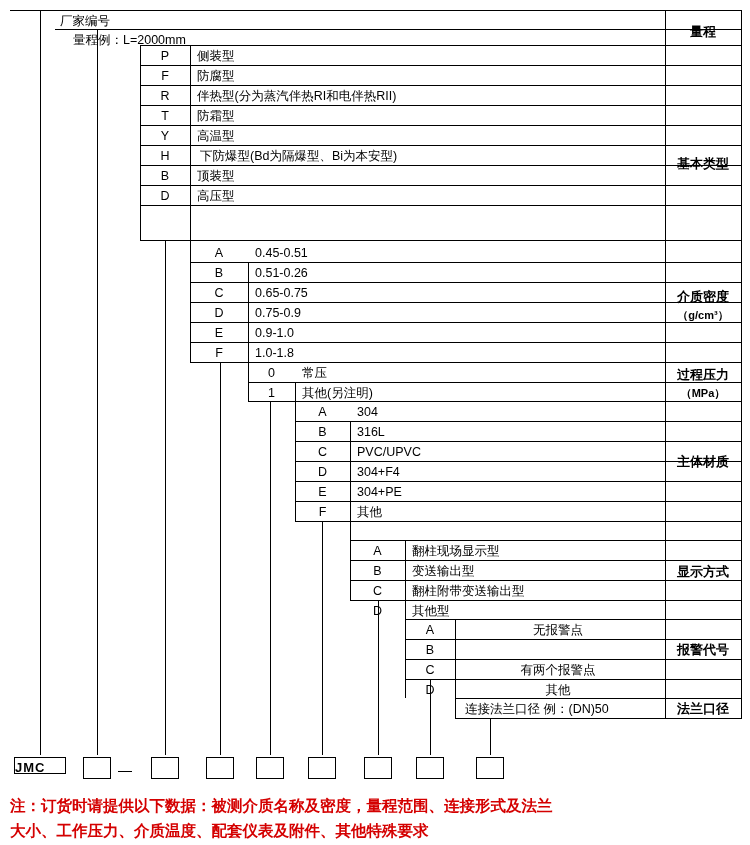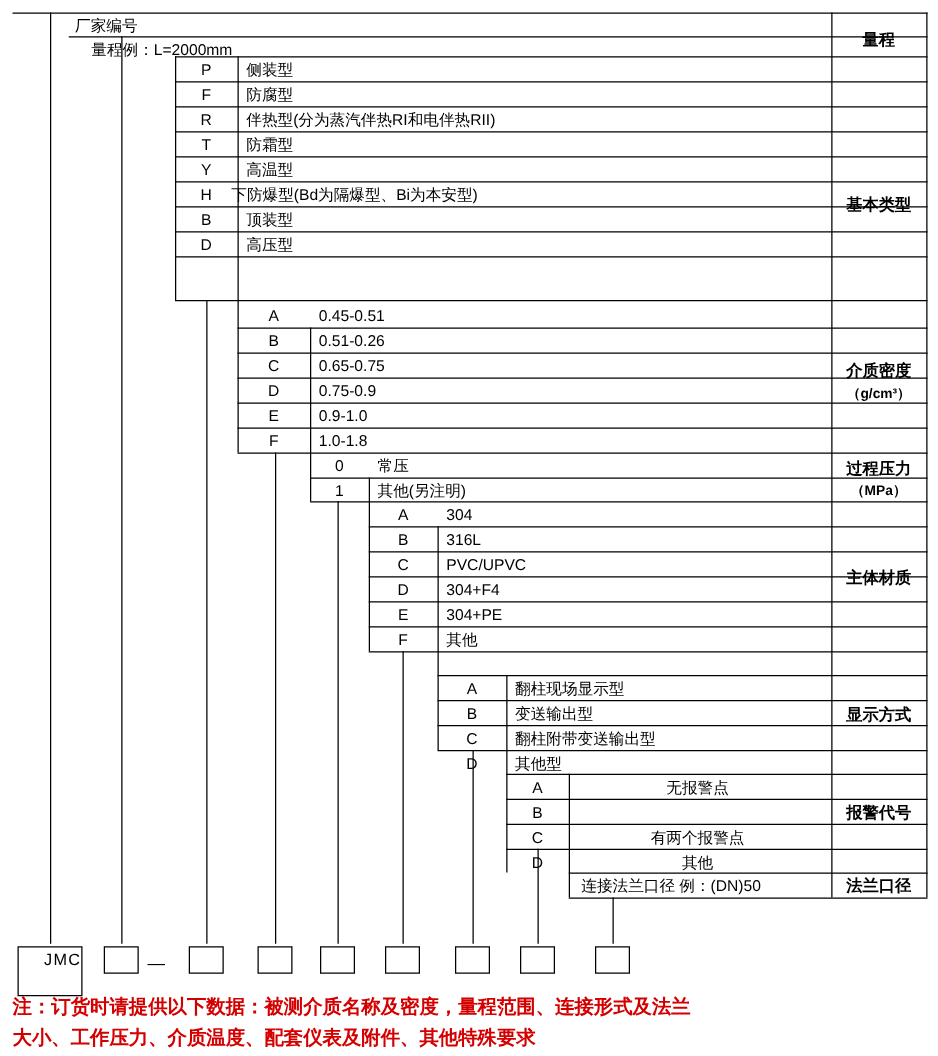--- a/index.html
+++ b/index.html
@@ -51,25 +51,25 @@
     position: absolute;
     border: 1px solid #000;
     background: #fff;
     height: 22px;
     box-sizing: border-box;
   }
   .jmcbox {
     position: absolute;
     border: 1px solid #000;
     background: #fff;
-    height: 40px;
+    height: 17px;
     box-sizing: border-box;
     font-size: 13px;
-    font-weight: normal;
-    text-align: right;
+    font-weight: bold;
+    text-align: left;
     line-height: 20px;
     letter-spacing: 1px;
   }
   .dash {
     position: absolute;
     font-size: 14px;
     line-height: 14px;
   }
   .note {
     position: absolute;
@@ -166,21 +166,21 @@
   <div class="cell desc" style="left:197px; top:47px;">侧装型</div>
   <div class="cell code" style="left:140px; top:67px; width:50px;">F</div>
   <div class="cell desc" style="left:197px; top:67px;">防腐型</div>
   <div class="cell code" style="left:140px; top:87px; width:50px;">R</div>
   <div class="cell desc" style="left:197px; top:87px;">伴热型(分为蒸汽伴热RI和电伴热RII)</div>
   <div class="cell code" style="left:140px; top:107px; width:50px;">T</div>
   <div class="cell desc" style="left:197px; top:107px;">防霜型</div>
   <div class="cell code" style="left:140px; top:127px; width:50px;">Y</div>
   <div class="cell desc" style="left:197px; top:127px;">高温型</div>
   <div class="cell code" style="left:140px; top:147px; width:50px;">H</div>
-  <div class="cell desc" style="left:185px; top:147px;">下防爆型(Bd为隔爆型、Bi为本安型)</div>
+  <div class="cell desc" style="left:200px; top:147px;">下防爆型(Bd为隔爆型、Bi为本安型)</div>
   <div class="cell code" style="left:140px; top:167px; width:50px;">B</div>
   <div class="cell desc" style="left:197px; top:167px;">顶装型</div>
   <div class="cell code" style="left:140px; top:187px; width:50px;">D</div>
   <div class="cell desc" style="left:197px; top:187px;">高压型</div>
 
   <div class="cell code" style="left:190px; top:244px; width:58px;">A</div>
   <div class="cell desc" style="left:255px; top:244px;">0.45-0.51</div>
   <div class="cell code" style="left:190px; top:264px; width:58px;">B</div>
   <div class="cell desc" style="left:255px; top:264px;">0.51-0.26</div>
   <div class="cell code" style="left:190px; top:284px; width:58px;">C</div>

